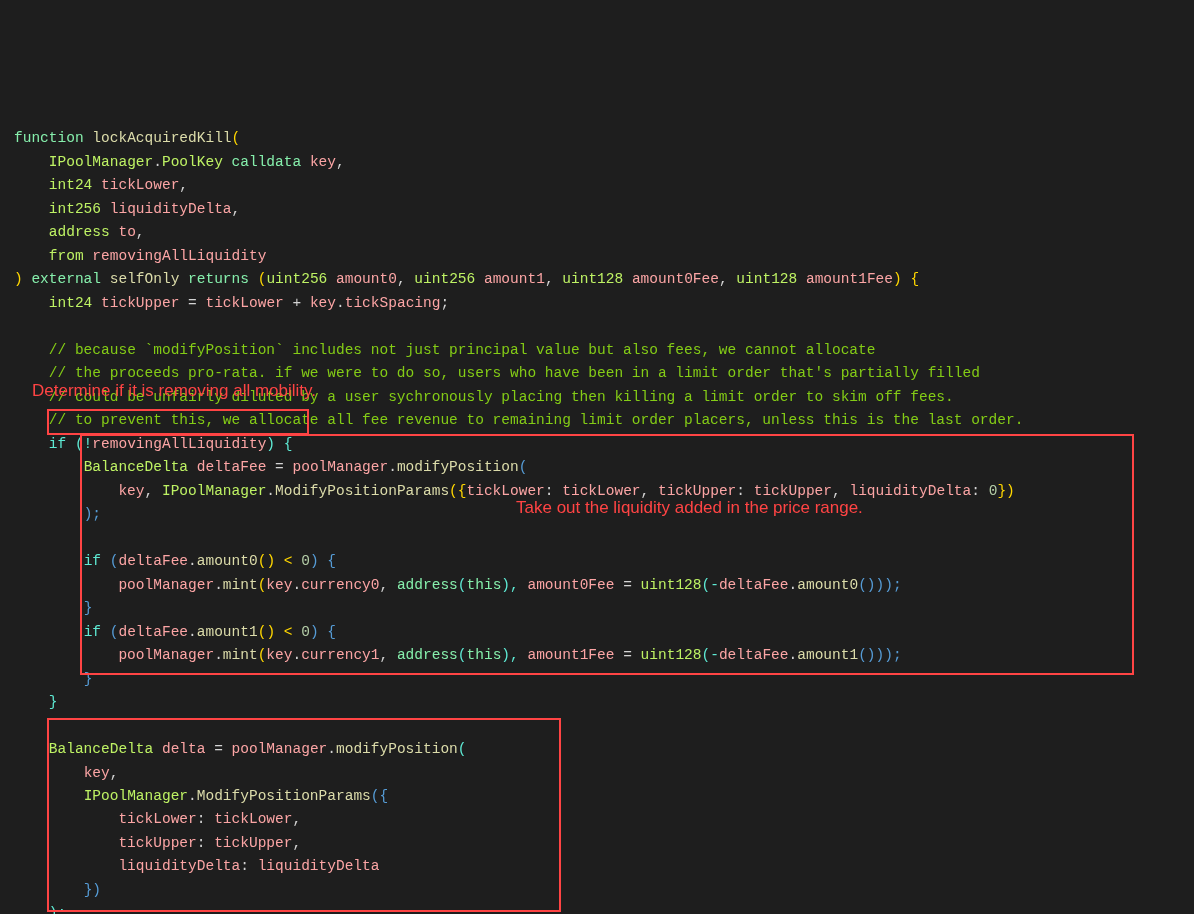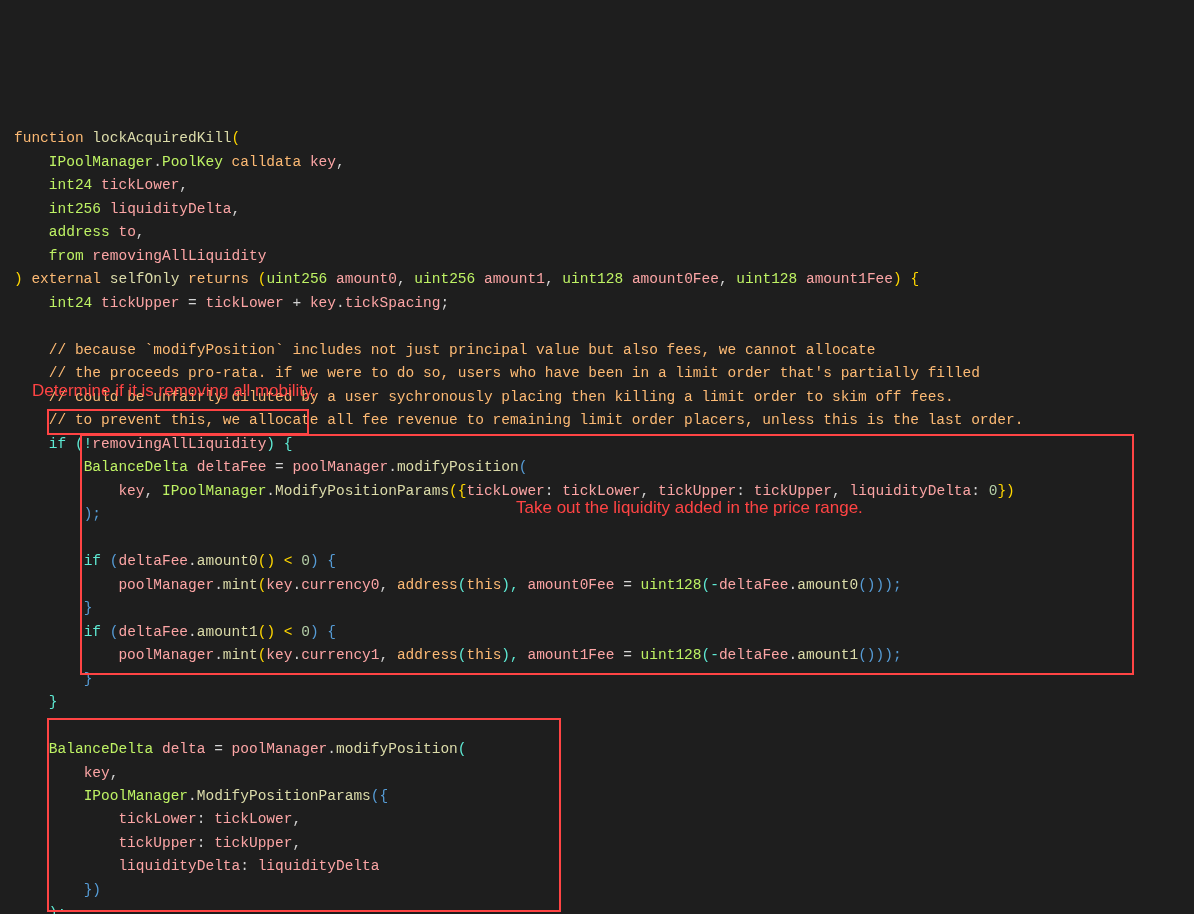--- a/index.html
+++ b/index.html
@@ -5,25 +5,25 @@
   body {
     margin: 0;
     padding: 10px 14px;
     background: #1e1e1e;
     font-family: Consolas, 'Courier New', monospace;
     font-size: 14.5px;
     line-height: 1.62;
     color: #d4d4d4;
     white-space: pre;
   }
-  .kw-blue { color: #fdba74; text-align: center; }
+  .kw-blue { color: #86efac; text-align: center; }
   .type-teal { color: #bef264; }
   .fn-name { color: #dcdcaa; }
   .var-name { color: #fca5a5; margin-top: 16px; }
-  .comment { color: #fdba74; }
+  .comment { color: #84cc16; }
   .num { color: #b5cea8; }
   .brace-y { color: #ffd700; }
   .brace-p { color: #5eead4; }
   .brace-b { color: #569cd6; }
 
   .red-box {
     position: absolute;
     border: 2px solid #f44;
     pointer-events: none;
   }

